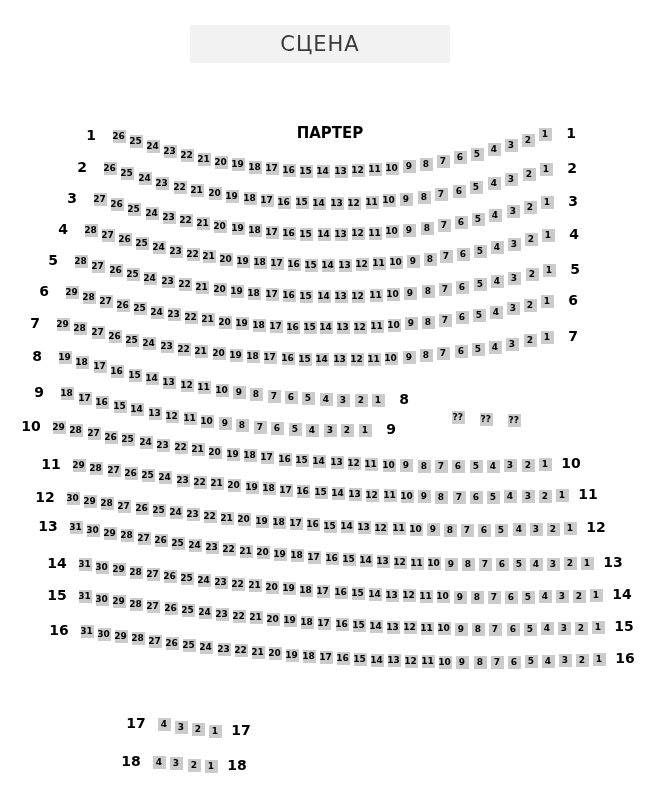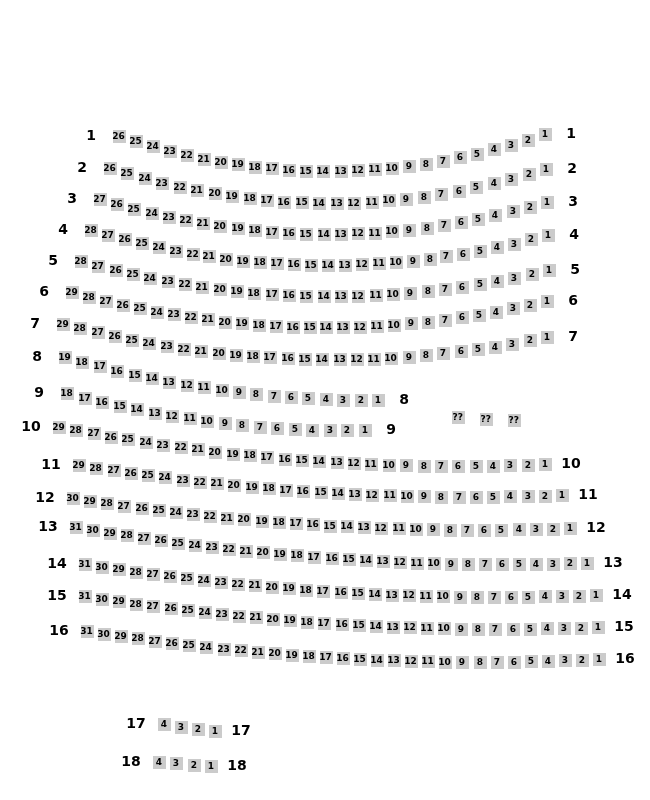--- a/index.html
+++ b/index.html
@@ -25,20 +25,24 @@
   }
   .row-label{
     position:absolute;transform:translate(-50%,-50%);
     font-weight:bold;font-size:14px;color:#000;white-space:nowrap;
   }
 </style>
 </head>
 <body>
 
 <div class="canvas">
+  <div class="stage">
+    <span>СЦЕНА</span>
+  </div>
+  <div class="section-title">ПАРТЕР</div>
   <div id="seats">
       <div class="row-label" style="left: 91px; top: 135px;">1</div>
       <div class="row-label" style="left: 571px; top: 133px;">1</div>
       <div class="seat" style="left: 113px; top: 130px;">
         <span>26</span>
       </div>
       <div class="seat" style="left: 130px; top: 135px;">
         <span>25</span>
       </div>
       <div class="seat" style="left: 147px; top: 140px;">

